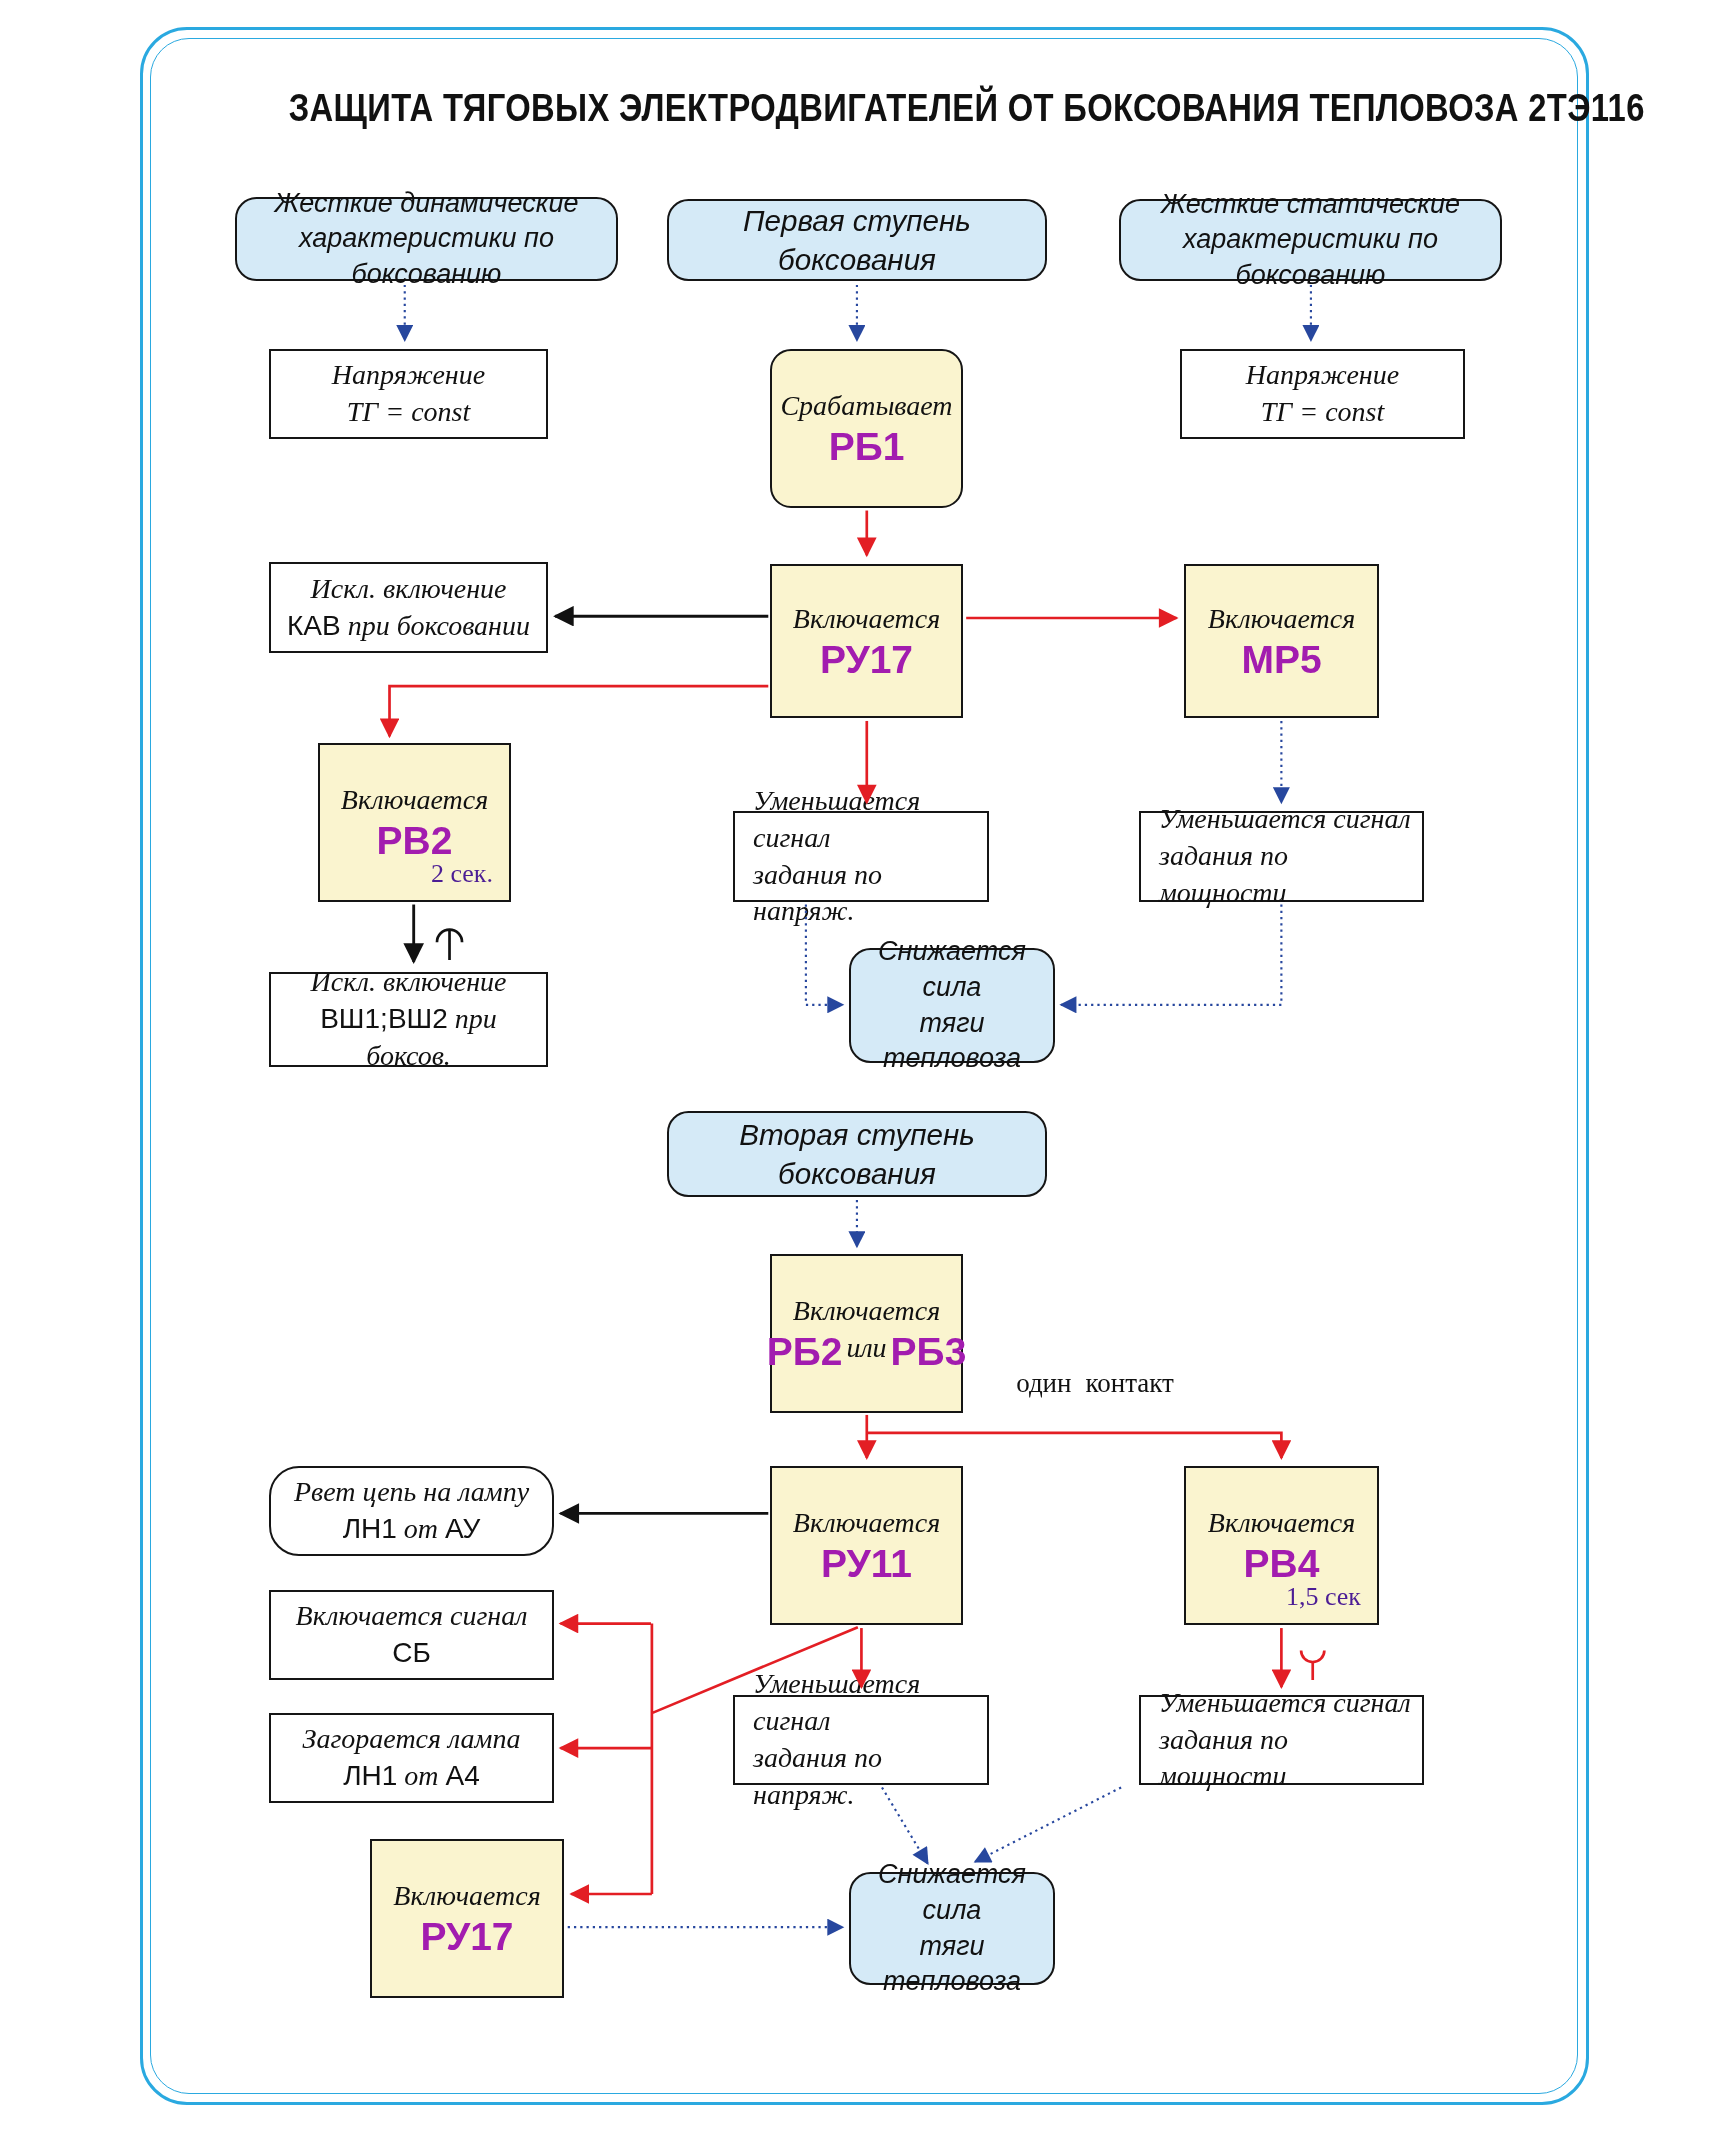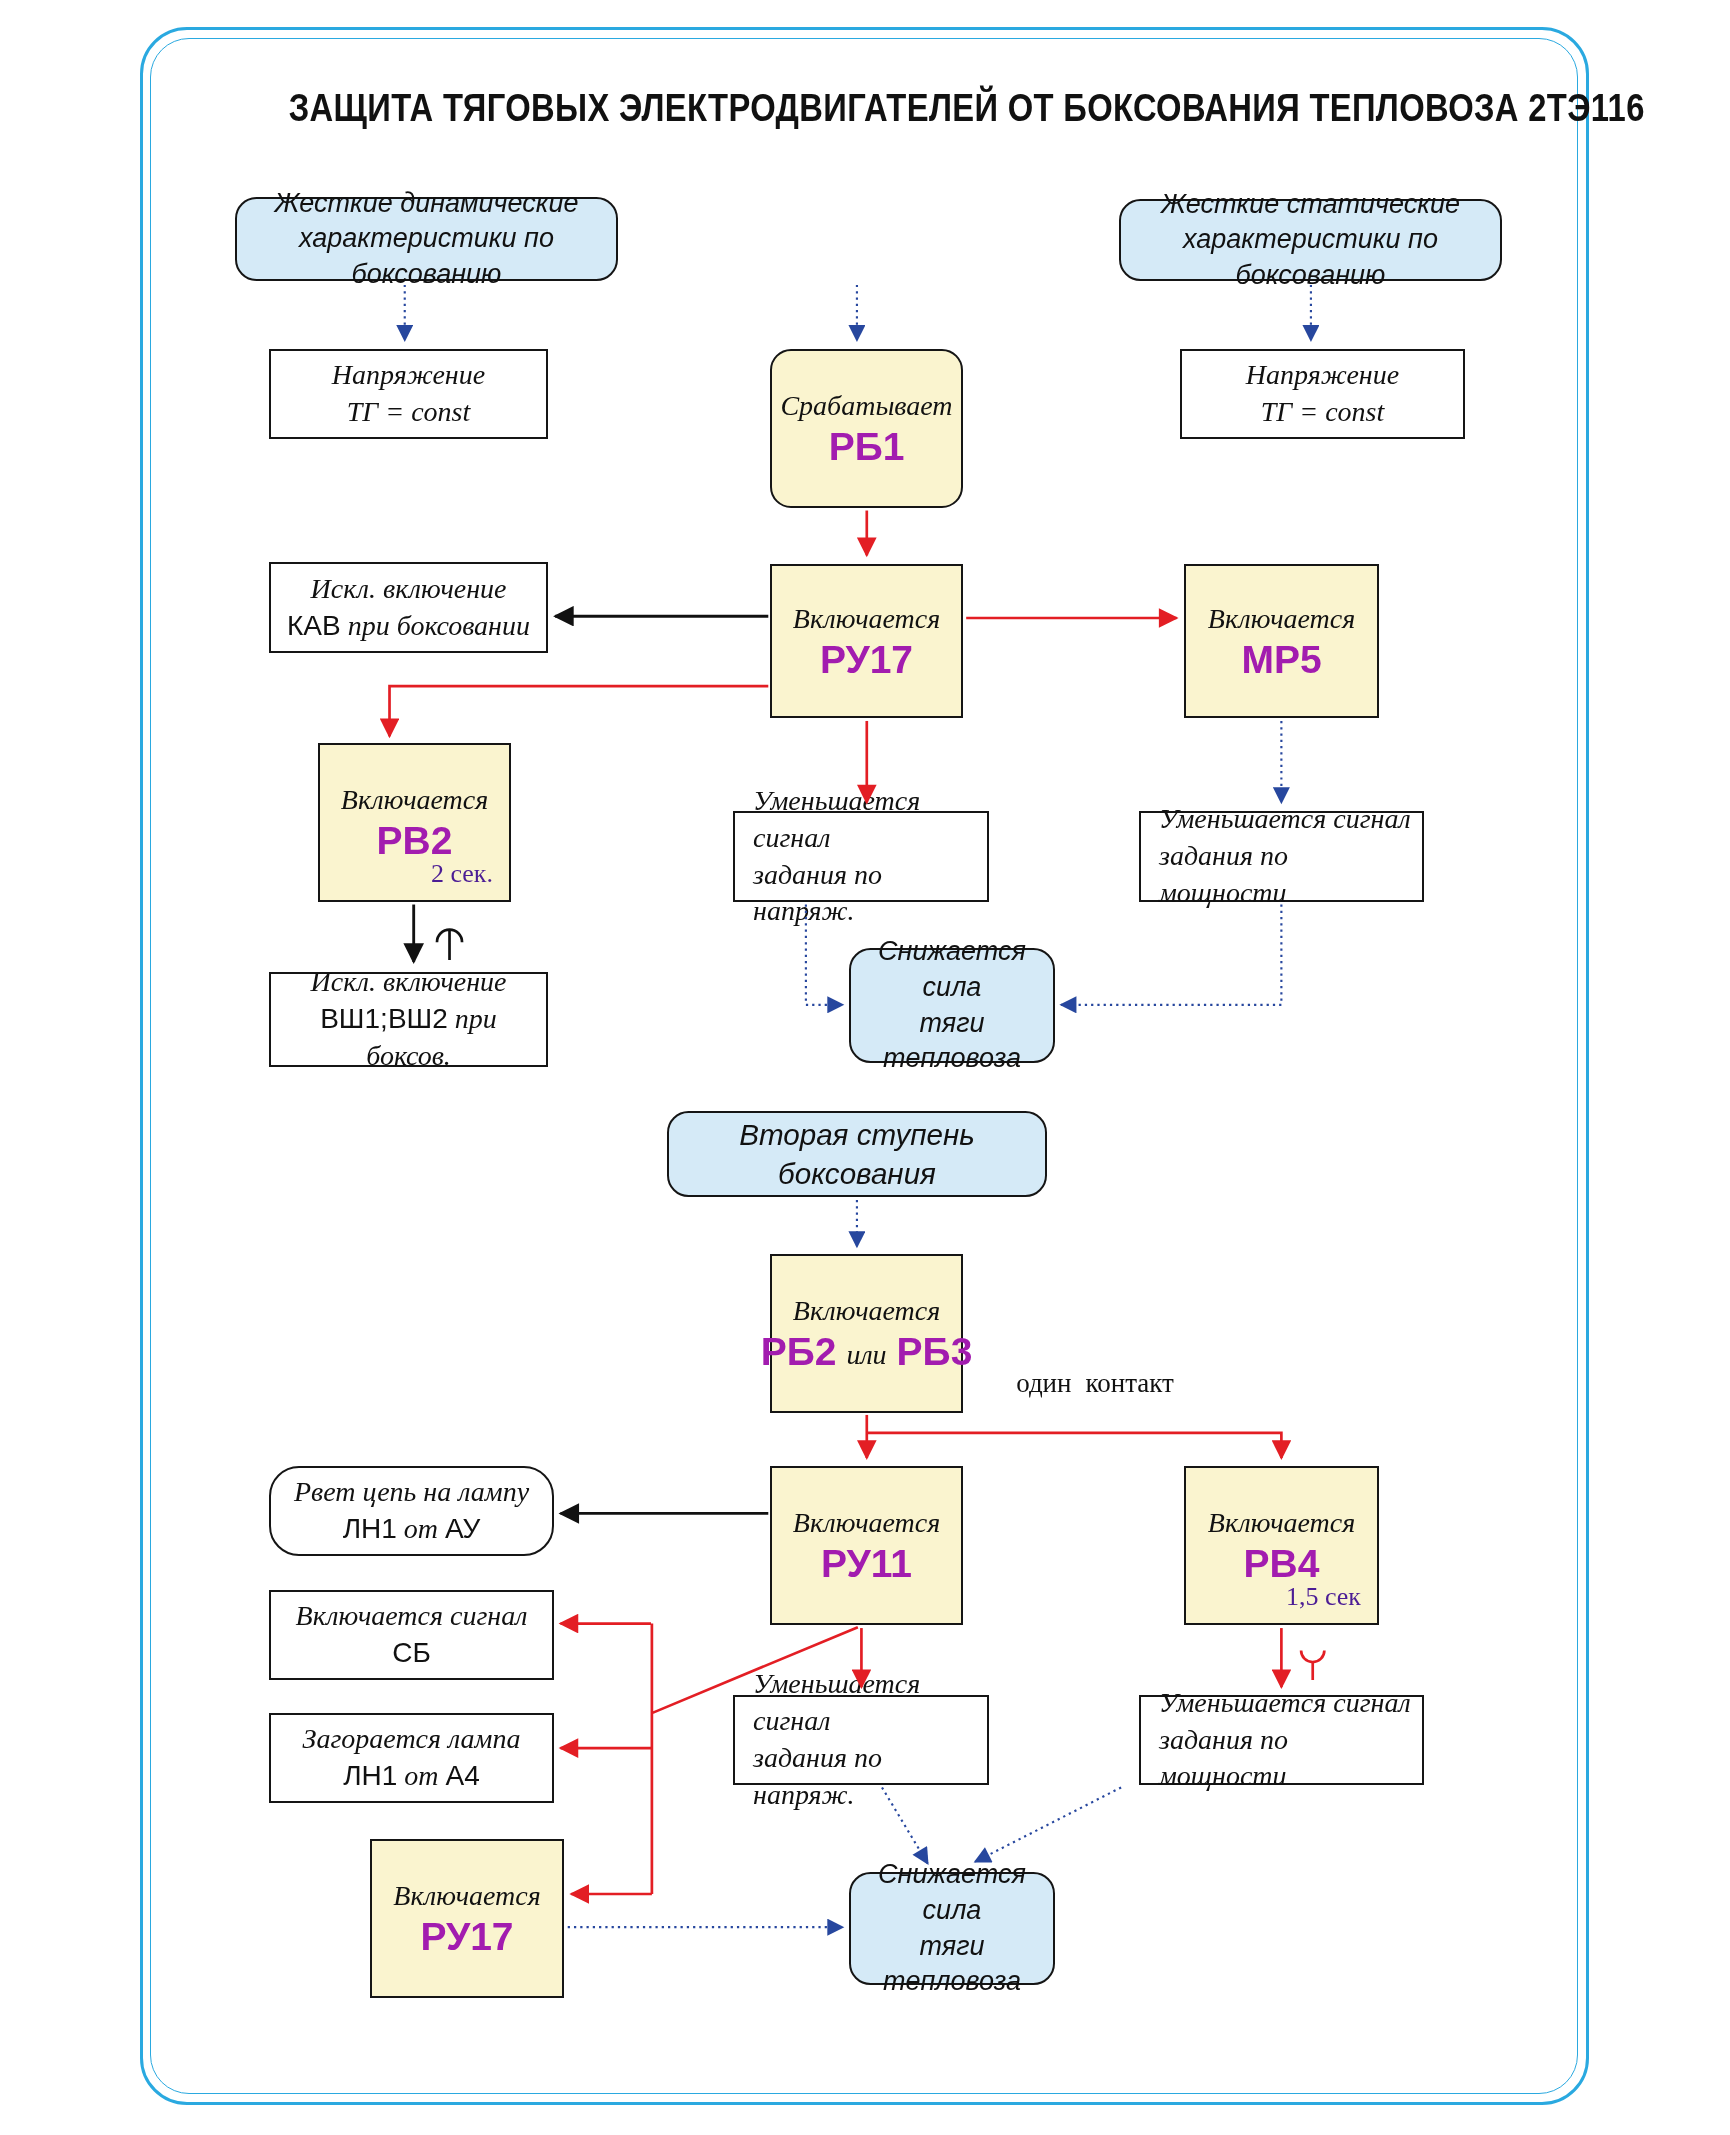--- a/index.html
+++ b/index.html
@@ -11,21 +11,21 @@
          transform:scaleX(0.84);letter-spacing:0.4px;white-space:nowrap;}
   .box{position:absolute;box-sizing:border-box;background:#fff;border:2.7px solid #151515;
        display:flex;flex-direction:column;align-items:center;justify-content:center;
        text-align:center;z-index:3;padding:3.6px 7.2px;}
   .yellow{background:#FAF4CF;}
   .bluebox{background:#D5EAF7;border-radius:21.5px;border-width:2.2px;}
   .serif-it{font-family:"Liberation Serif",serif;font-style:italic;font-size:28px;line-height:1.32;color:#111;}
   .sans-it{font-family:"Liberation Sans",sans-serif;font-style:italic;font-size:27px;line-height:1.32;color:#111;}
   .sans-it-lg{font-size:29.6px;}
   .device{font-family:"Liberation Sans",sans-serif;font-style:normal;font-weight:bold;font-size:39px;line-height:1.12;color:#a21caf;}
-  .devrow{display:flex;align-items:flex-end;gap:10px;}
+  .devrow{display:flex;align-items:flex-start;gap:4px;}
   .upr{font-family:"Liberation Sans",sans-serif;font-style:normal;}
   .delay{position:absolute;right:16px;bottom:10.7px;font-family:"Liberation Serif",serif;font-style:normal;font-size:26px;color:#4c1d95;}
   .lbl-contact{position:absolute;left:1001px;top:1368px;width:188px;text-align:center;
                font-family:"Liberation Serif",serif;font-size:27px;color:#111;z-index:4;word-spacing:7.2px;}
   .wires{position:absolute;left:0;top:0;z-index:5;pointer-events:none;}
 </style>
 </head>
 <body>
 
 <div class="canvas">
@@ -33,20 +33,23 @@
   <div class="frame-o"></div>
   <div class="frame-i"></div>
 
   <div class="title">ЗАЩИТА ТЯГОВЫХ ЭЛЕКТРОДВИГАТЕЛЕЙ ОТ БОКСОВАНИЯ ТЕПЛОВОЗА 2ТЭ116</div>
 
   <div class="box bluebox" style="left:235px;top:197px;width:383px;height:84px;text-align:center;">
     <div class="sans-it">Жесткие динамические</div>
     <div class="sans-it">характеристики по боксованию</div>
   </div>
 
+  <div class="box bluebox" style="left:667px;top:199px;width:380px;height:82px;">
+    <div class="sans-it sans-it-lg">Первая ступень боксования</div>
+  </div>
 
   <div class="box bluebox" style="left:1119px;top:199px;width:383px;height:82px;">
     <div class="sans-it">Жесткие статические</div>
     <div class="sans-it">характеристики по боксованию</div>
   </div>
 
   <div class="box" style="left:269px;top:349px;width:279px;height:90px;">
     <div class="serif-it">Напряжение</div>
     <div class="serif-it">ТГ = const</div>
   </div>

